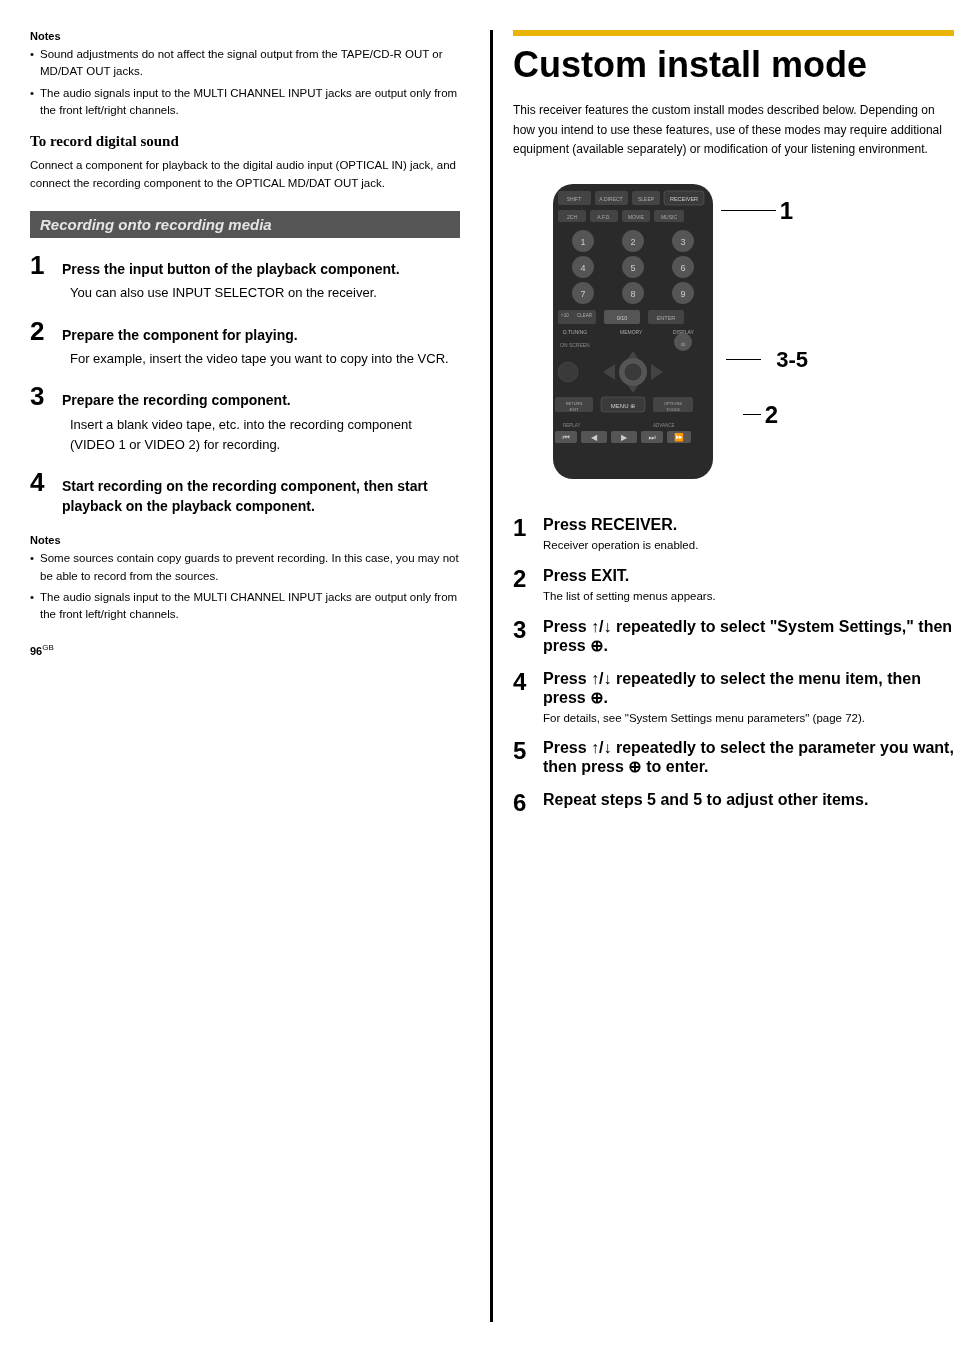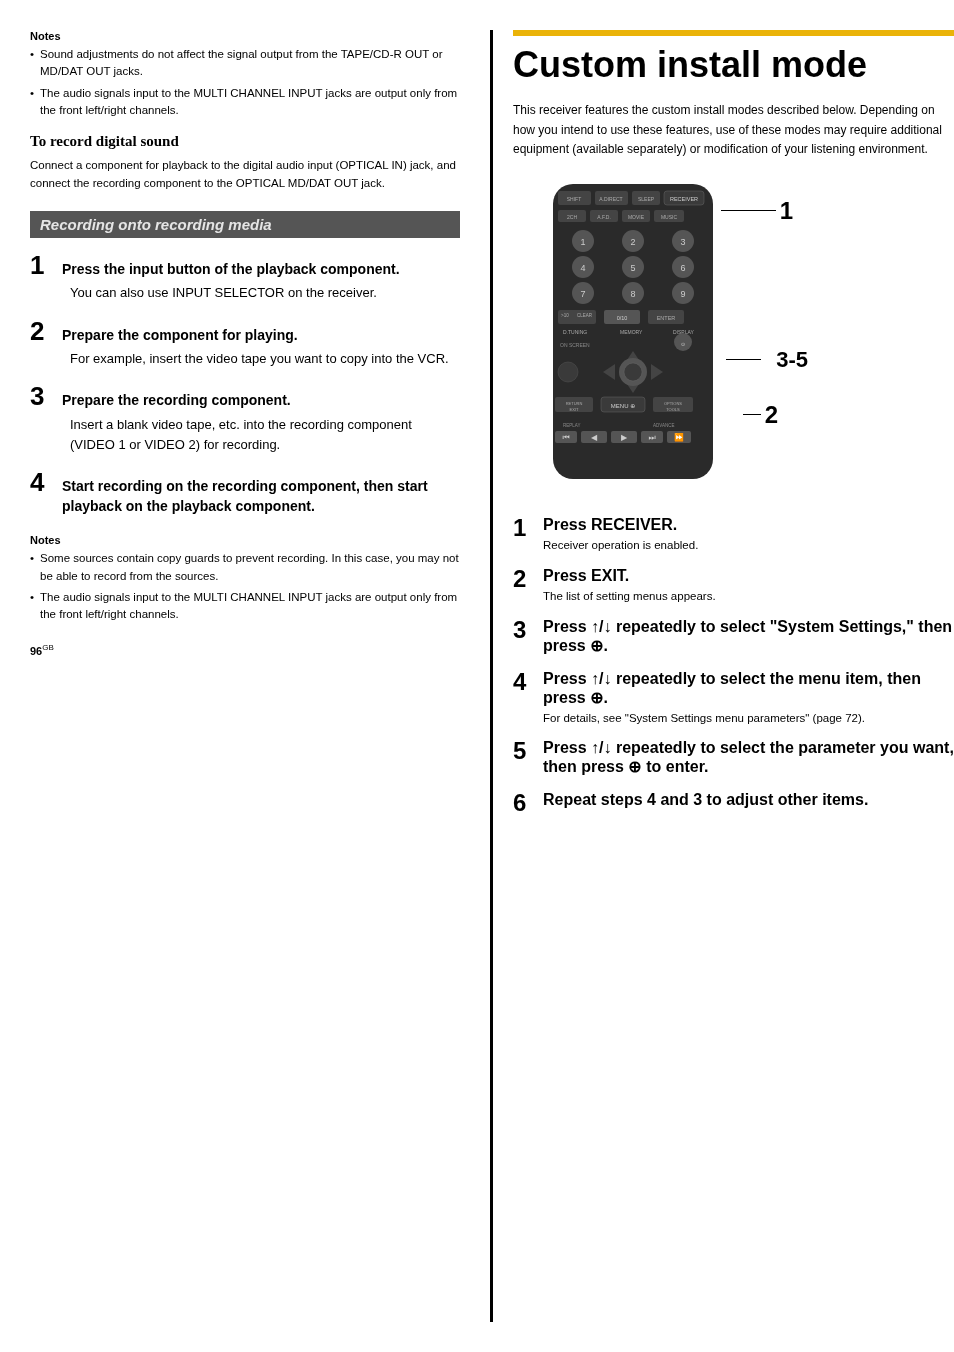--- a/index.html
+++ b/index.html
@@ -386,19 +386,19 @@
       <div class="right-step-num">5</div>
       <div class="right-step-content">
         <div class="right-step-title">Press ↑/↓ repeatedly to select the parameter you want, then press ⊕ to enter.</div>
         <div class="right-step-body"></div>
       </div>
     </div>
 
     <div class="right-step-block">
       <div class="right-step-num">6</div>
       <div class="right-step-content">
-        <div class="right-step-title">Repeat steps 4 and 3 to adjust other items.</div>
+        <div class="right-step-title">Repeat steps 5 and 5 to adjust other items.</div>
         <div class="right-step-body"></div>
       </div>
     </div>
 
   </div>
 </div>
 
 </body></html>

